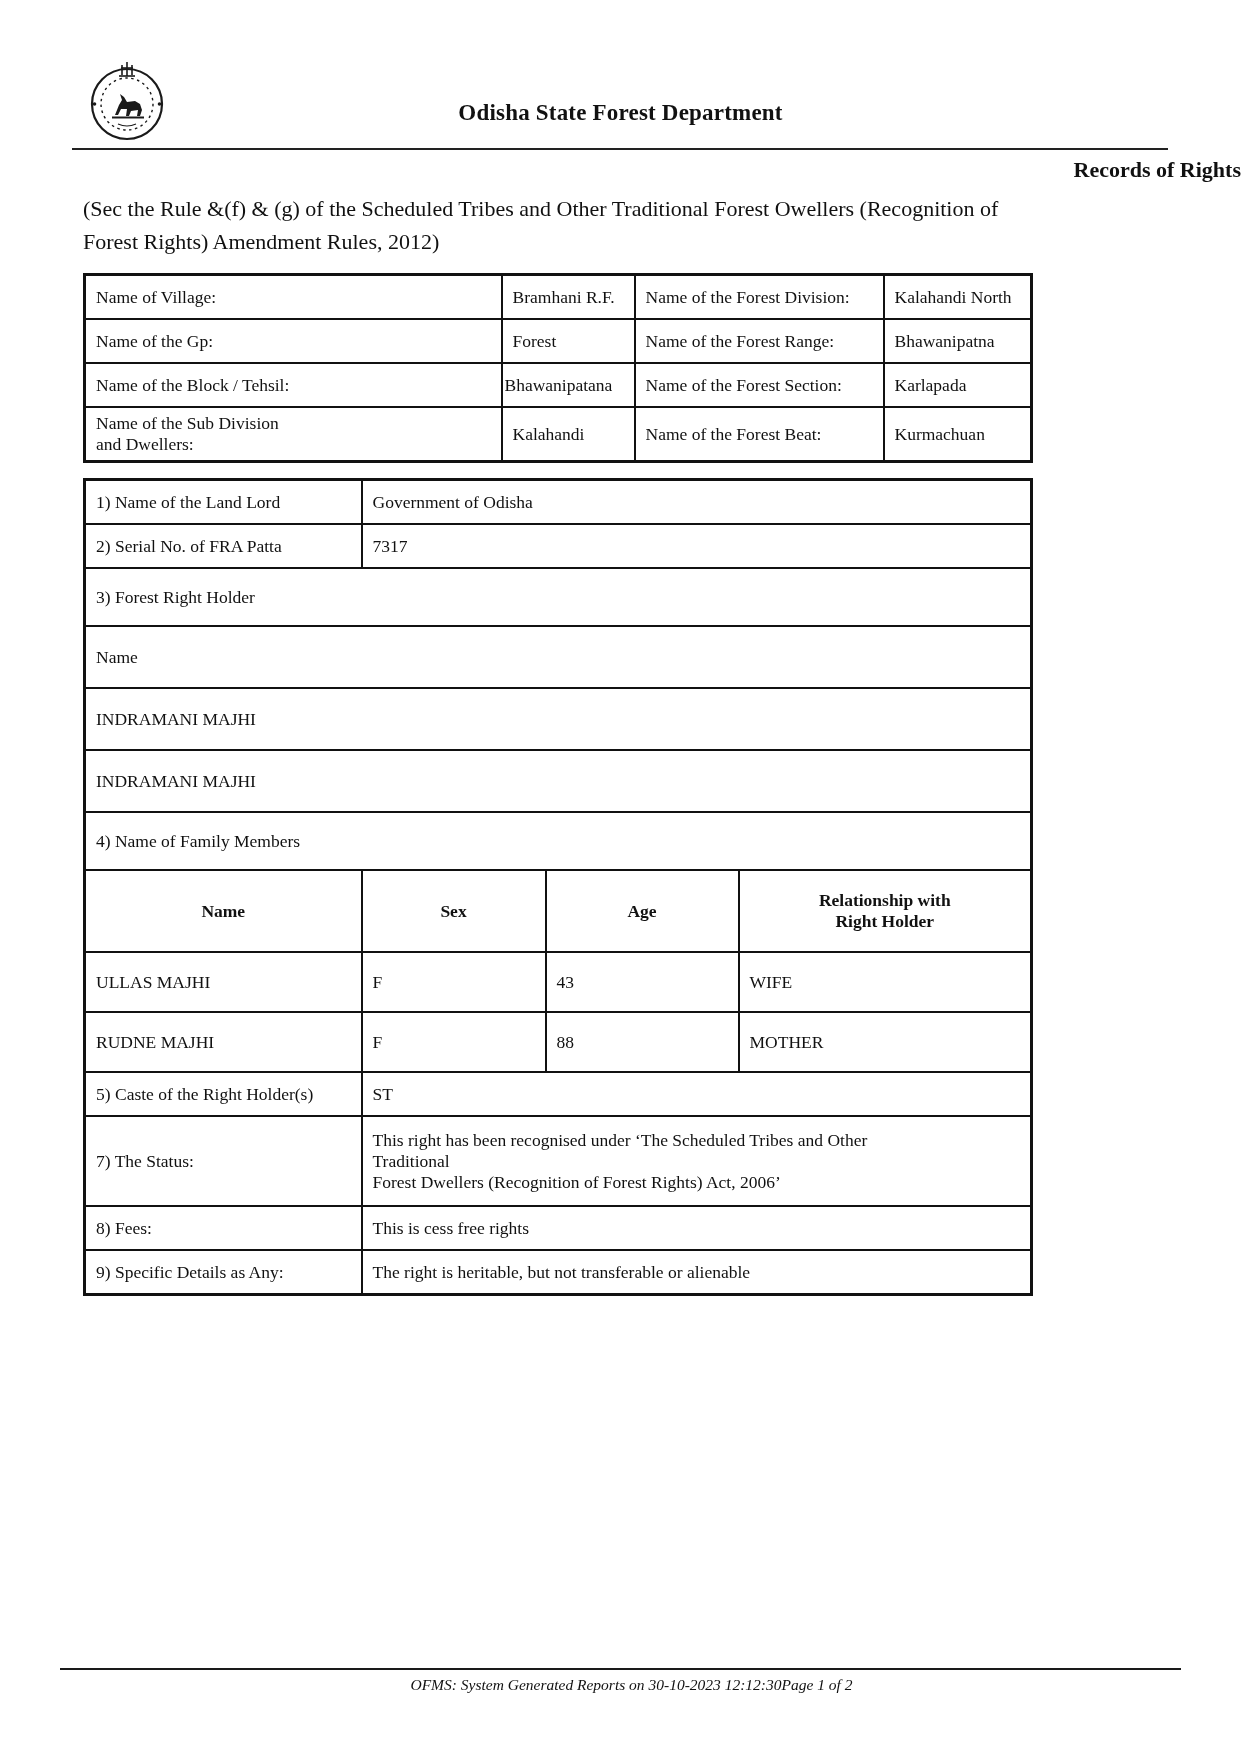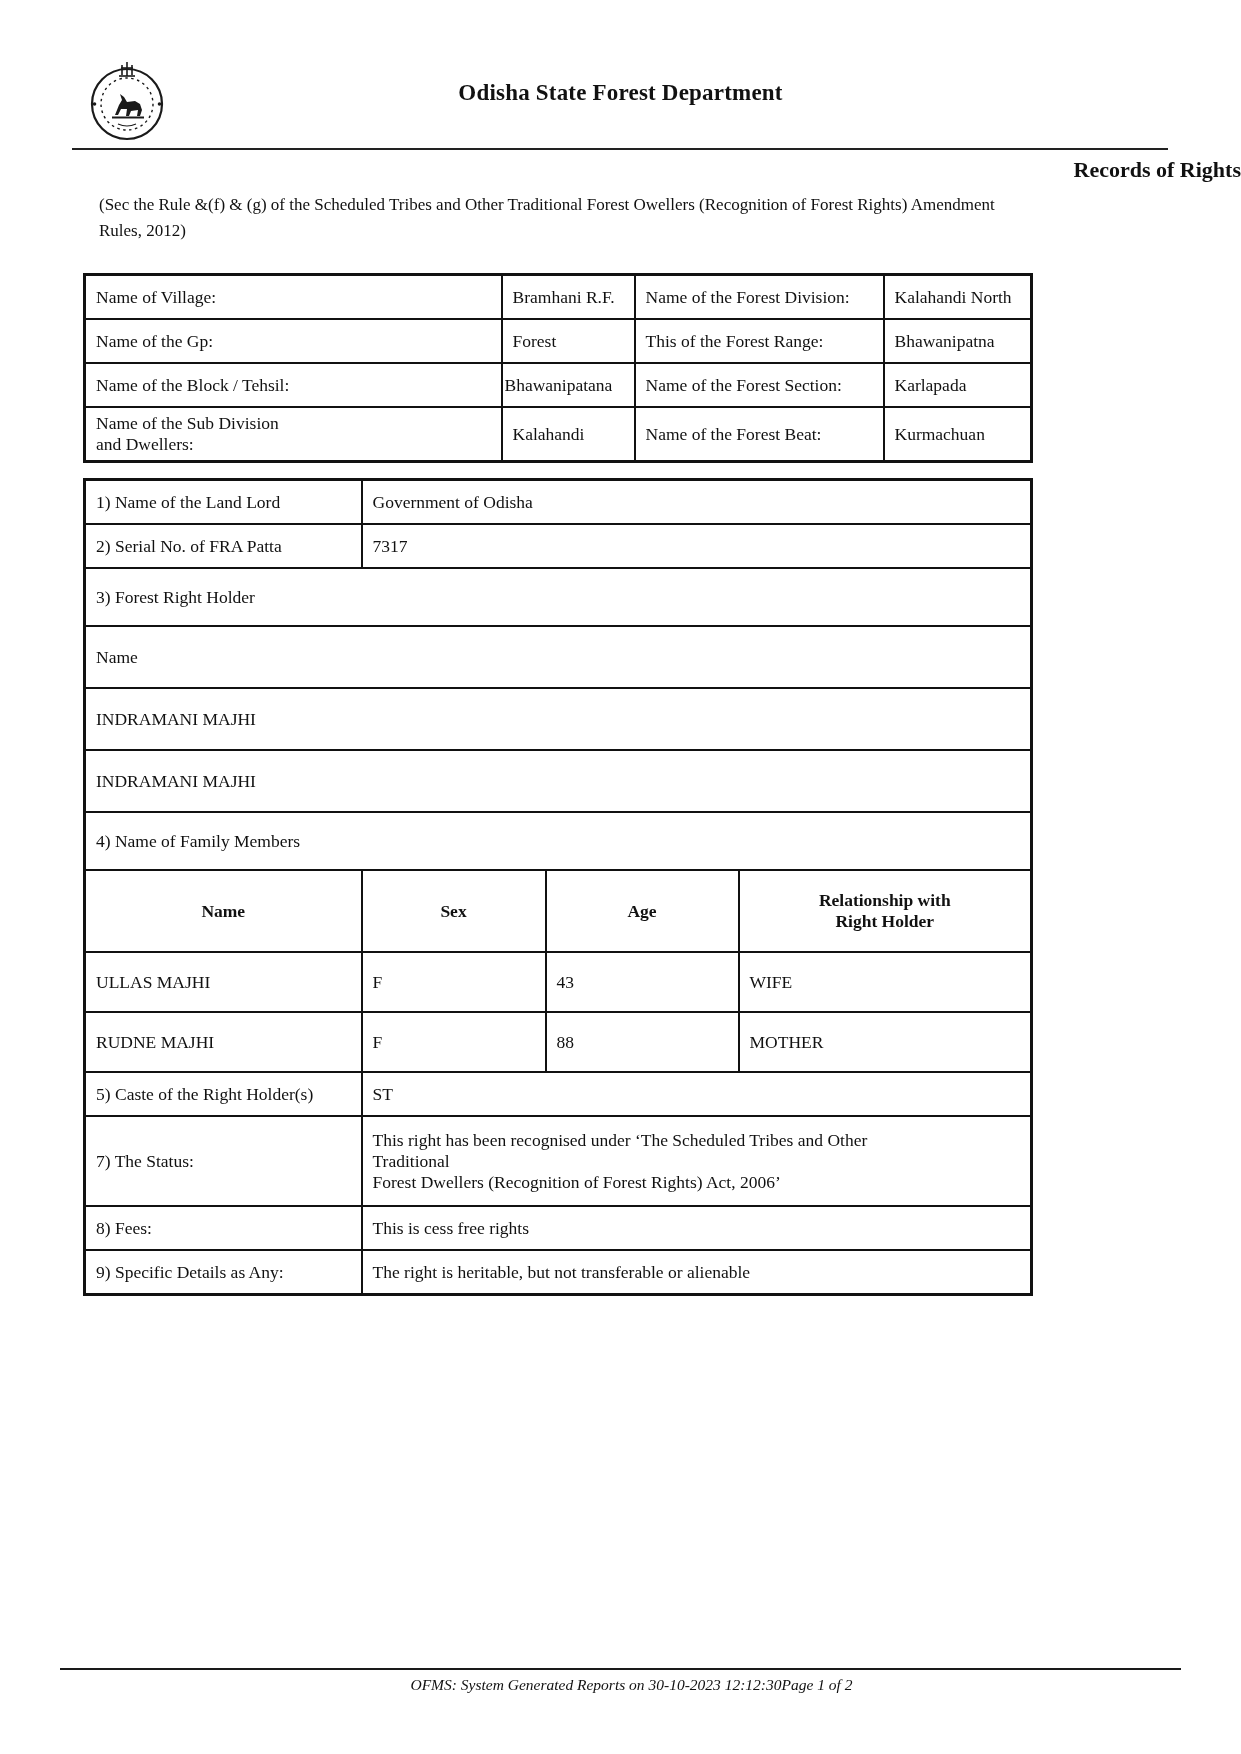--- a/index.html
+++ b/index.html
@@ -4,34 +4,34 @@
 <style>
   html,body{margin:0;padding:0;background:#e8e8e8;}
   .page{
     width:1241px;height:1754px;background:#ffffff;position:relative;
     font-family:"Liberation Serif","DejaVu Serif",serif;color:#111;
     margin:0 auto;overflow:hidden;
   }
   
   .logo-wrap{position:absolute;left:88px;top:60px;width:78px;height:82px;}
   .dept-title{
-    position:absolute;left:0;top:80px;width:100%;text-align:center;
+    position:absolute;left:0;top:100px;width:100%;text-align:center;
     font-size:23px;font-weight:bold;letter-spacing:.2px;
   }
   .header-rule{
     position:absolute;left:72px;top:148px;width:1096px;height:0;
     border-top:2px solid #222;
   }
   .doc-title{
     position:absolute;left:0;top:157px;width:100%;text-align:right;
     font-size:22px;font-weight:bold;
   }
   .subtitle{
-    position:absolute;left:99px;top:192px;width:932px;
-    font-size:17px;line-height:1.5;
+    position:absolute;left:83px;top:192px;width:932px;
+    font-size:22px;line-height:1.5;
   }
   
   table{border-collapse:collapse;table-layout:fixed;padding-left:40px;}
   .tbl{
     position:absolute;left:83px;width:947px;
     font-size:17.5px;border:3px solid #111;
   }
   .tbl td,.tbl th{
     border:2px solid #111;padding:2px 10px;vertical-align:middle;
     overflow:hidden;font-weight:normal;text-align:left;
@@ -98,21 +98,21 @@
     <tbody>
         <tr>
       <td>Name of Village:</td>
       <td>Bramhani R.F.</td>
       <td>Name of the Forest Division:</td>
       <td>Kalahandi North</td>
     </tr>
     <tr>
       <td>Name of the Gp:</td>
       <td>Forest</td>
-      <td>This of the Forest Range:</td>
+      <td>Name of the Forest Range:</td>
       <td>Bhawanipatna</td>
     </tr>
     <tr>
       <td>Name of the Block / Tehsil:</td>
       <td style="padding:2px 2px;">Bhawanipatana</td>
       <td>Name of the Forest Section:</td>
       <td>Karlapada</td>
     </tr>
     <tr>
       <td class="prewrap">Name of the Sub Division

